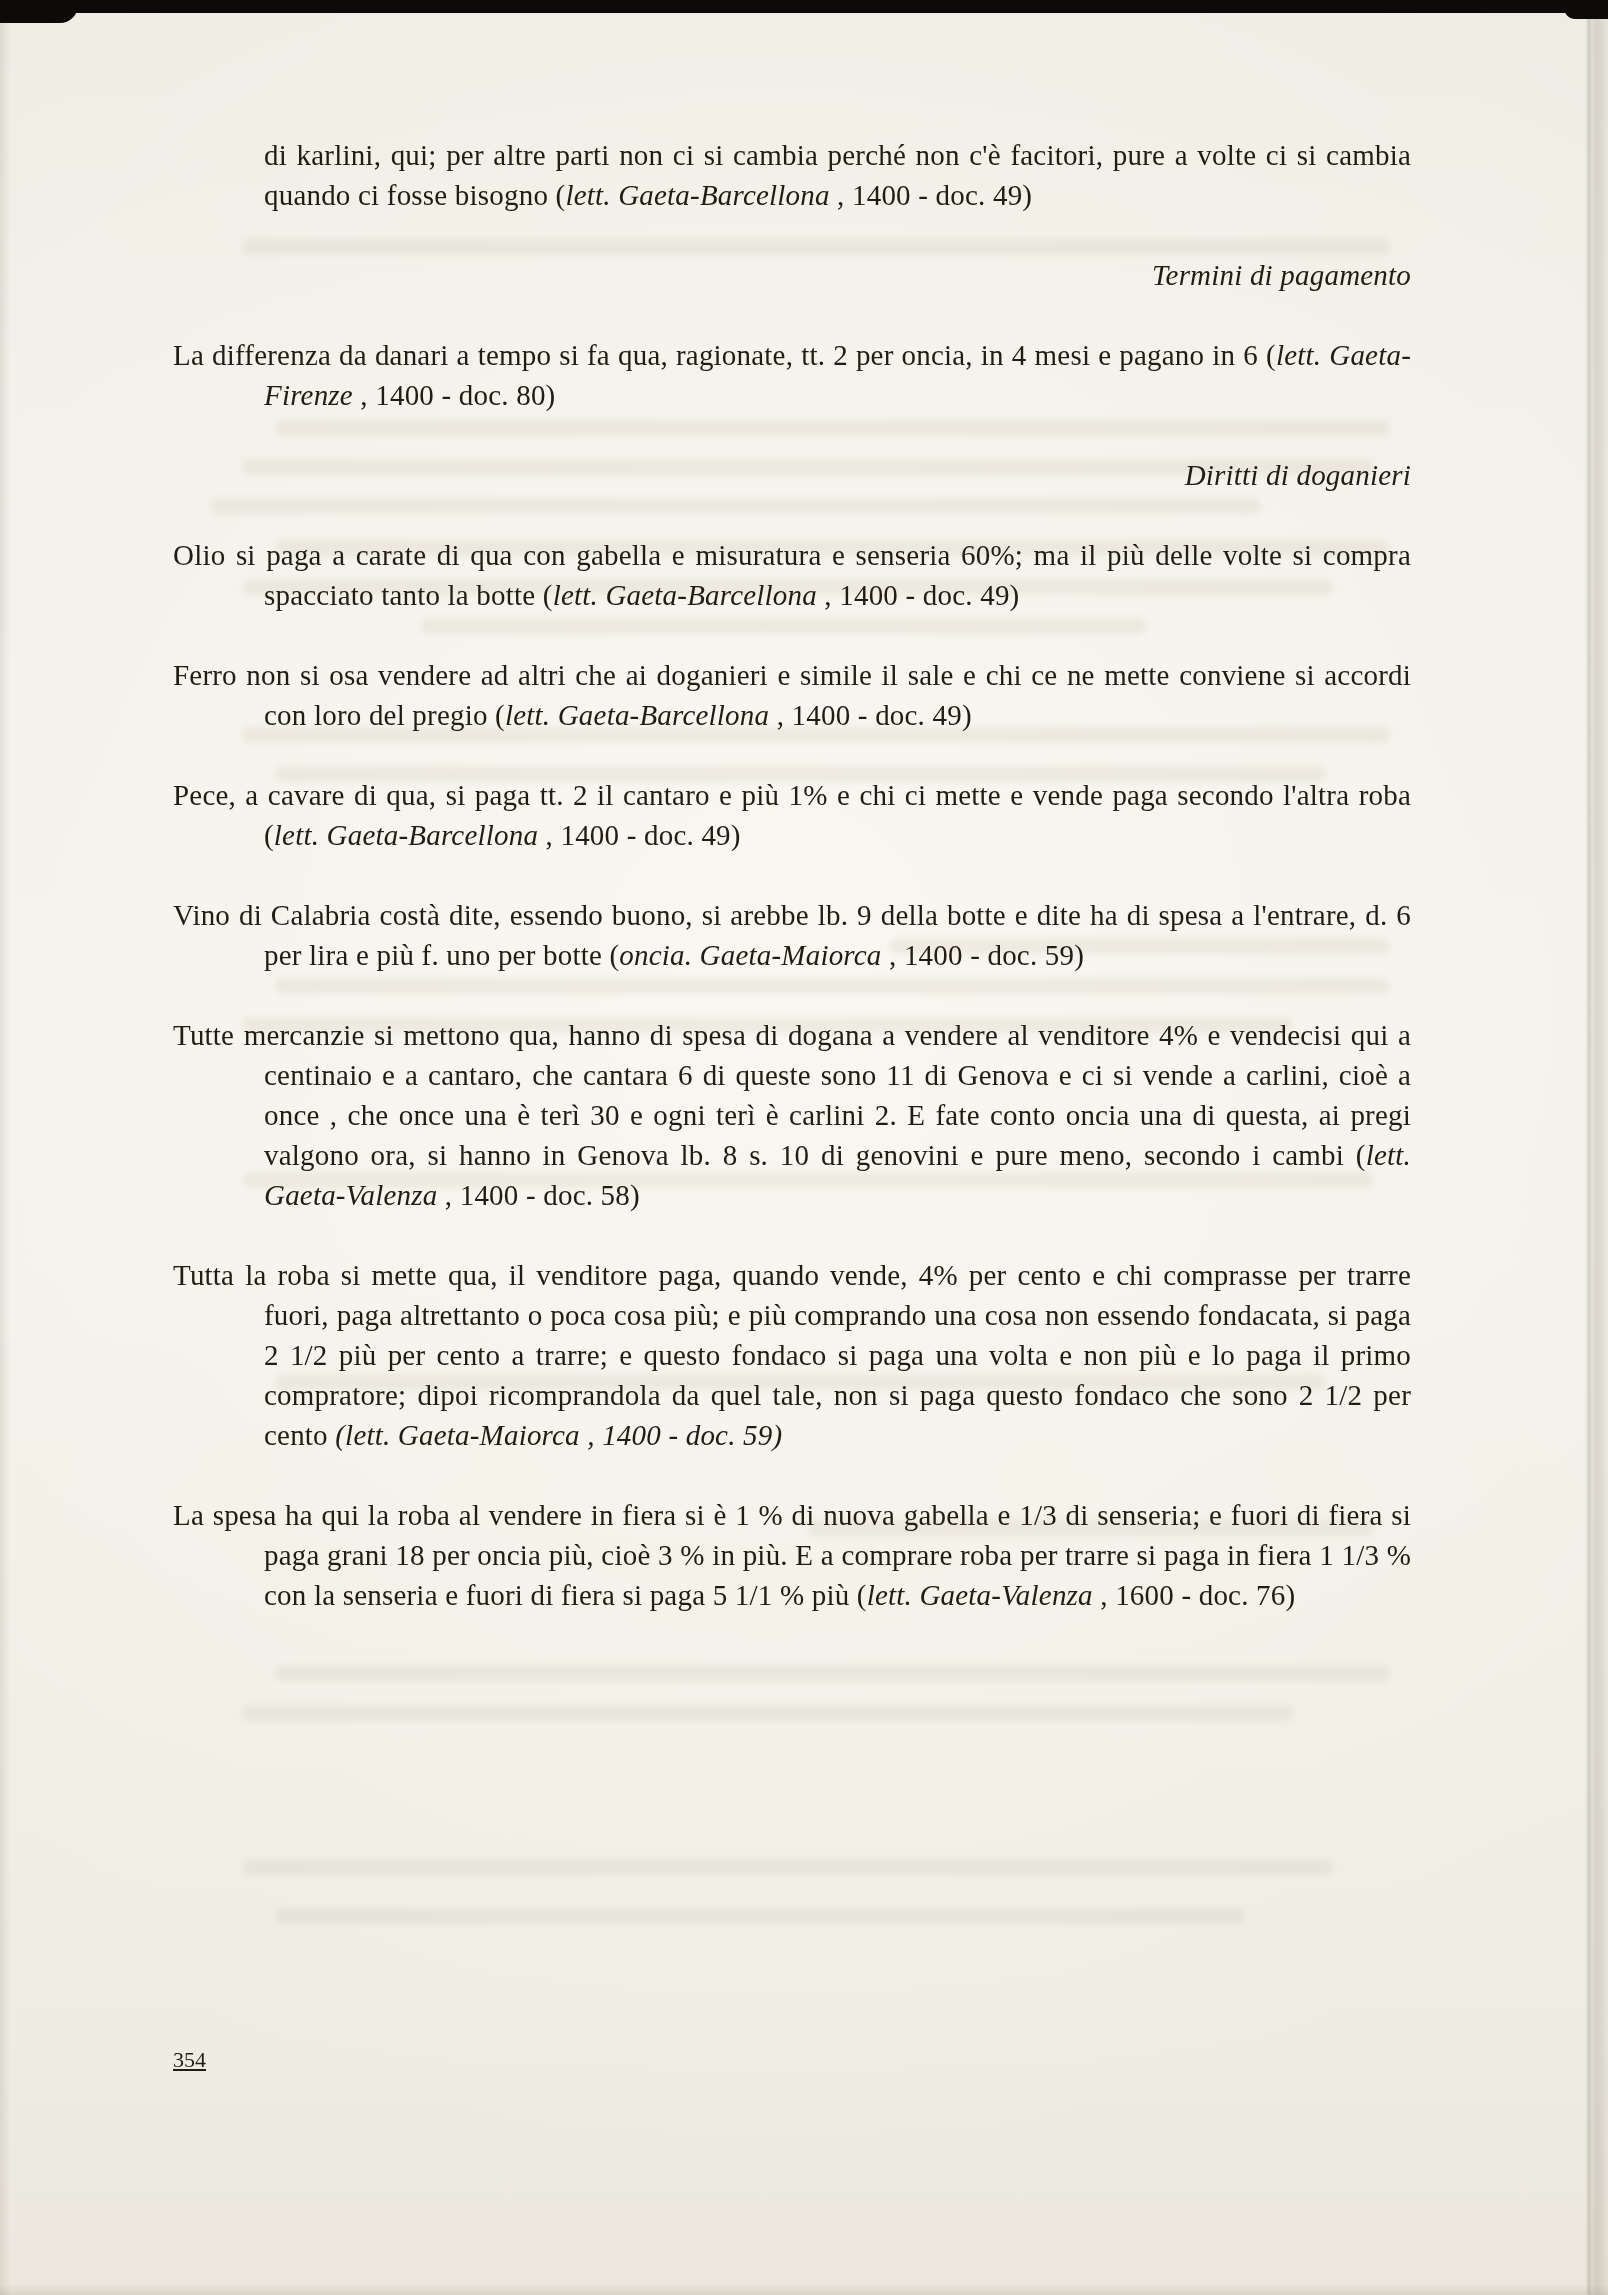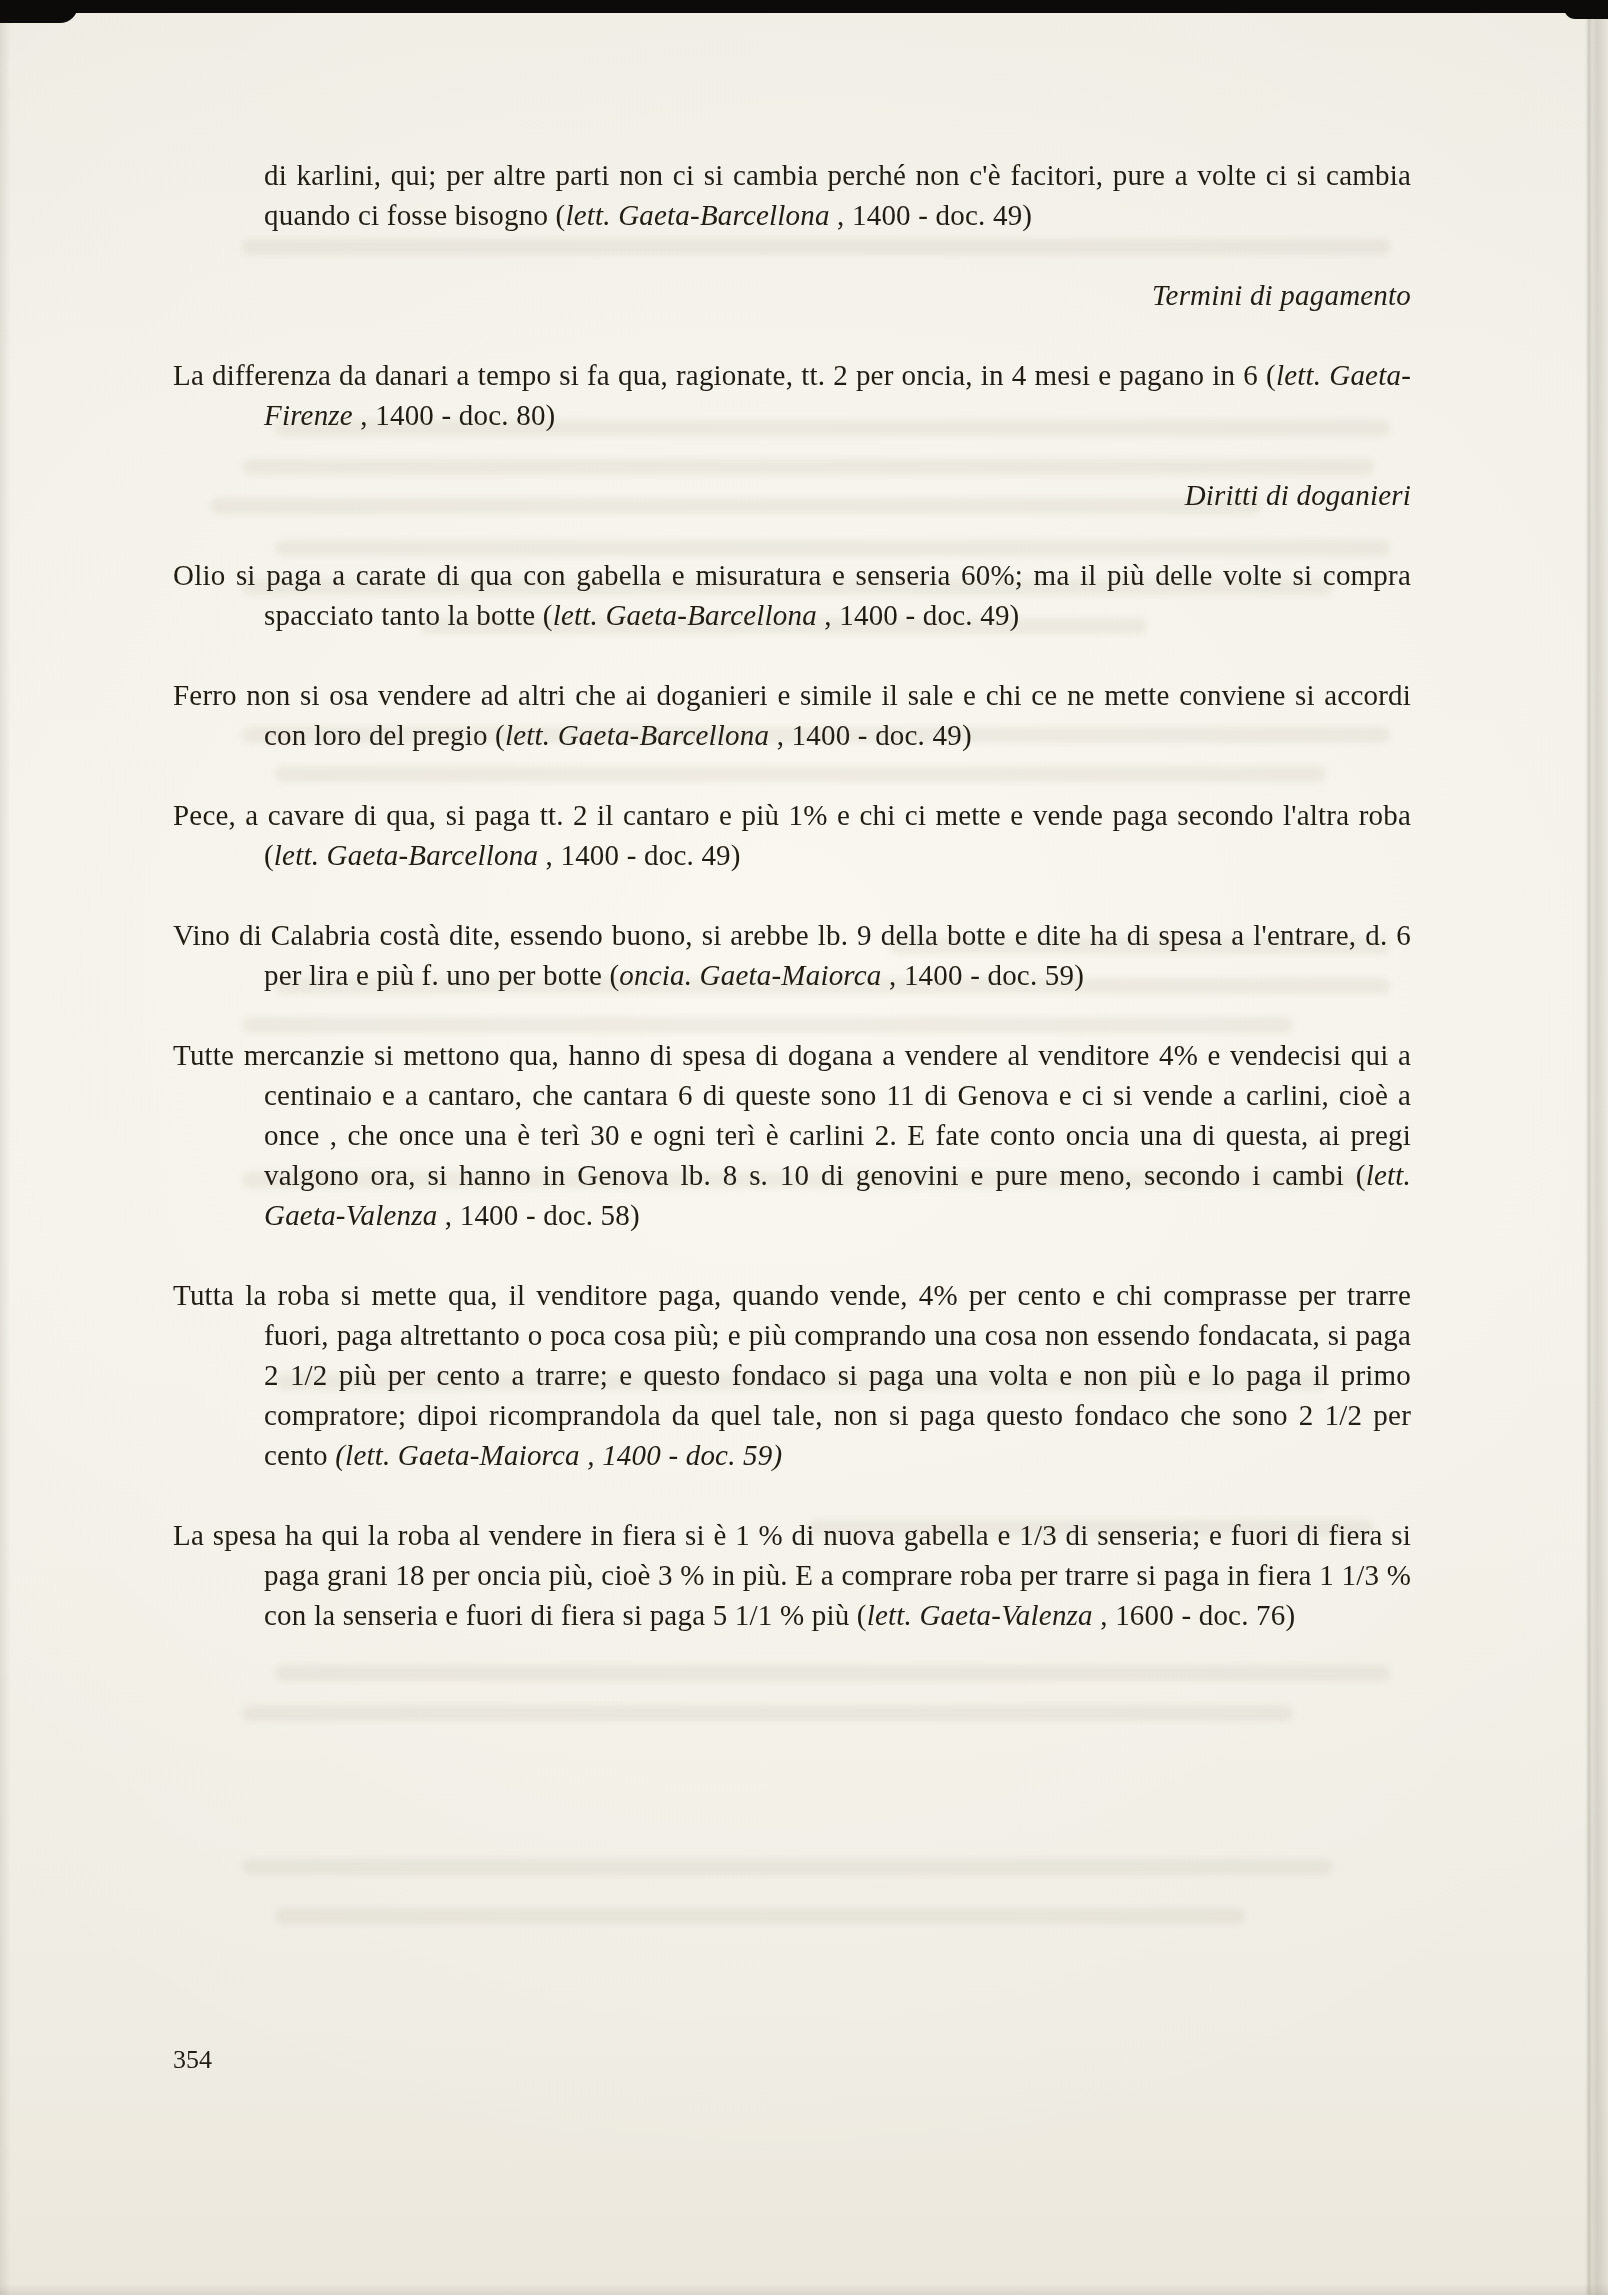--- a/index.html
+++ b/index.html
@@ -57,21 +57,21 @@
     border-radius: 8px;
     background: #877d64;
     opacity: 0.09;
     filter: blur(3.2px);
   }
 
   
   .textblock {
     position: absolute;
     left: 173px;
-    top: 155px;
+    top: 135px;
     width: 1238px;
     font-size: 29px;
     line-height: 40px;
     letter-spacing: 0.2px;
     color: #221d14;
     text-align: justify;
   }
   .textblock p { margin: 0 0 40px 0; }
   .textblock p.paragraph { padding-left: 91px; text-indent: -91px; }
   .textblock p.continuation { padding-left: 91px; text-indent: 0; }
@@ -83,23 +83,24 @@
     letter-spacing: 0.2px;
     margin: 0 0 40px 0;
     text-align: right;
   }
   .textblock em { font-style: italic; }
 
   .pagenum {
     position: absolute;
     left: 173px;
     top: 2040px;
-    font-size: 26px;
+    font-size: 22px;
     line-height: 40px;
     color: #221d14;
+    text-decoration: underline;
   }
 </style>
 </head>
 <body>
 
 <div class="scan">
 
   <div class="ghost-layer" id="ghost-layer">
       <div class="ghost" style="left: 242px; top: 239px; width: 1148px;"></div>
       <div class="ghost" style="left: 275px; top: 420px; width: 1115px;"></div>

